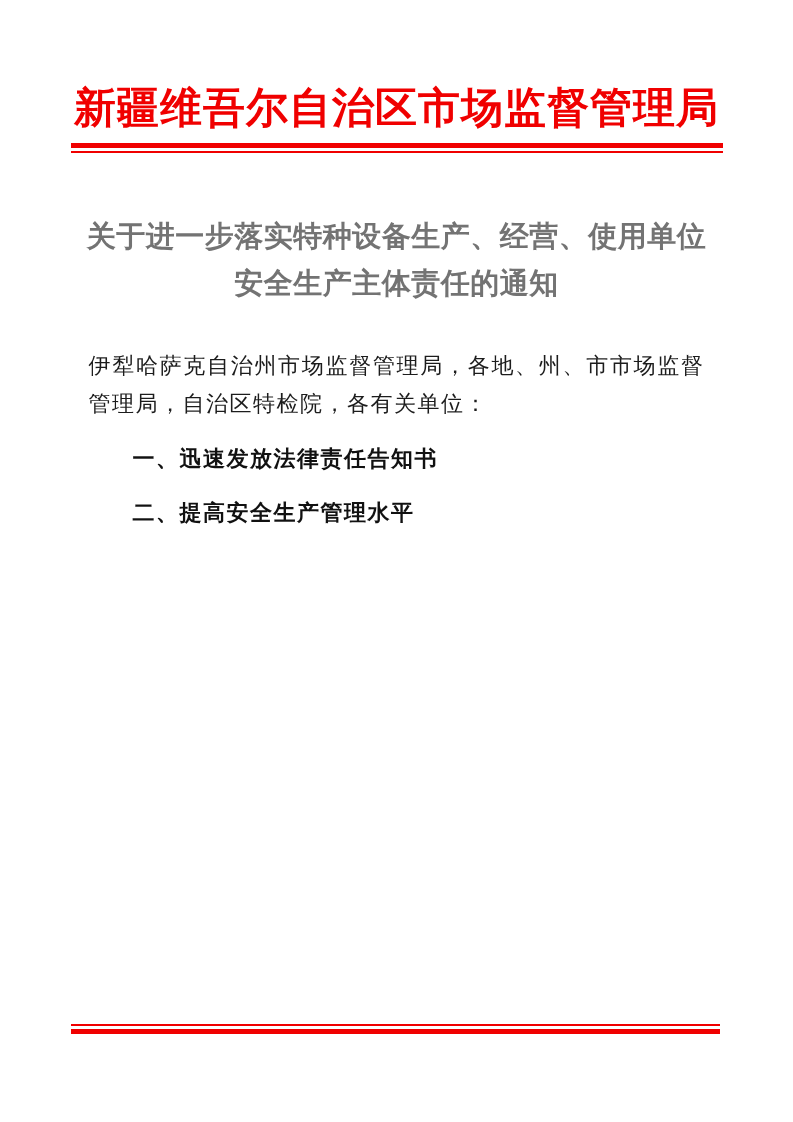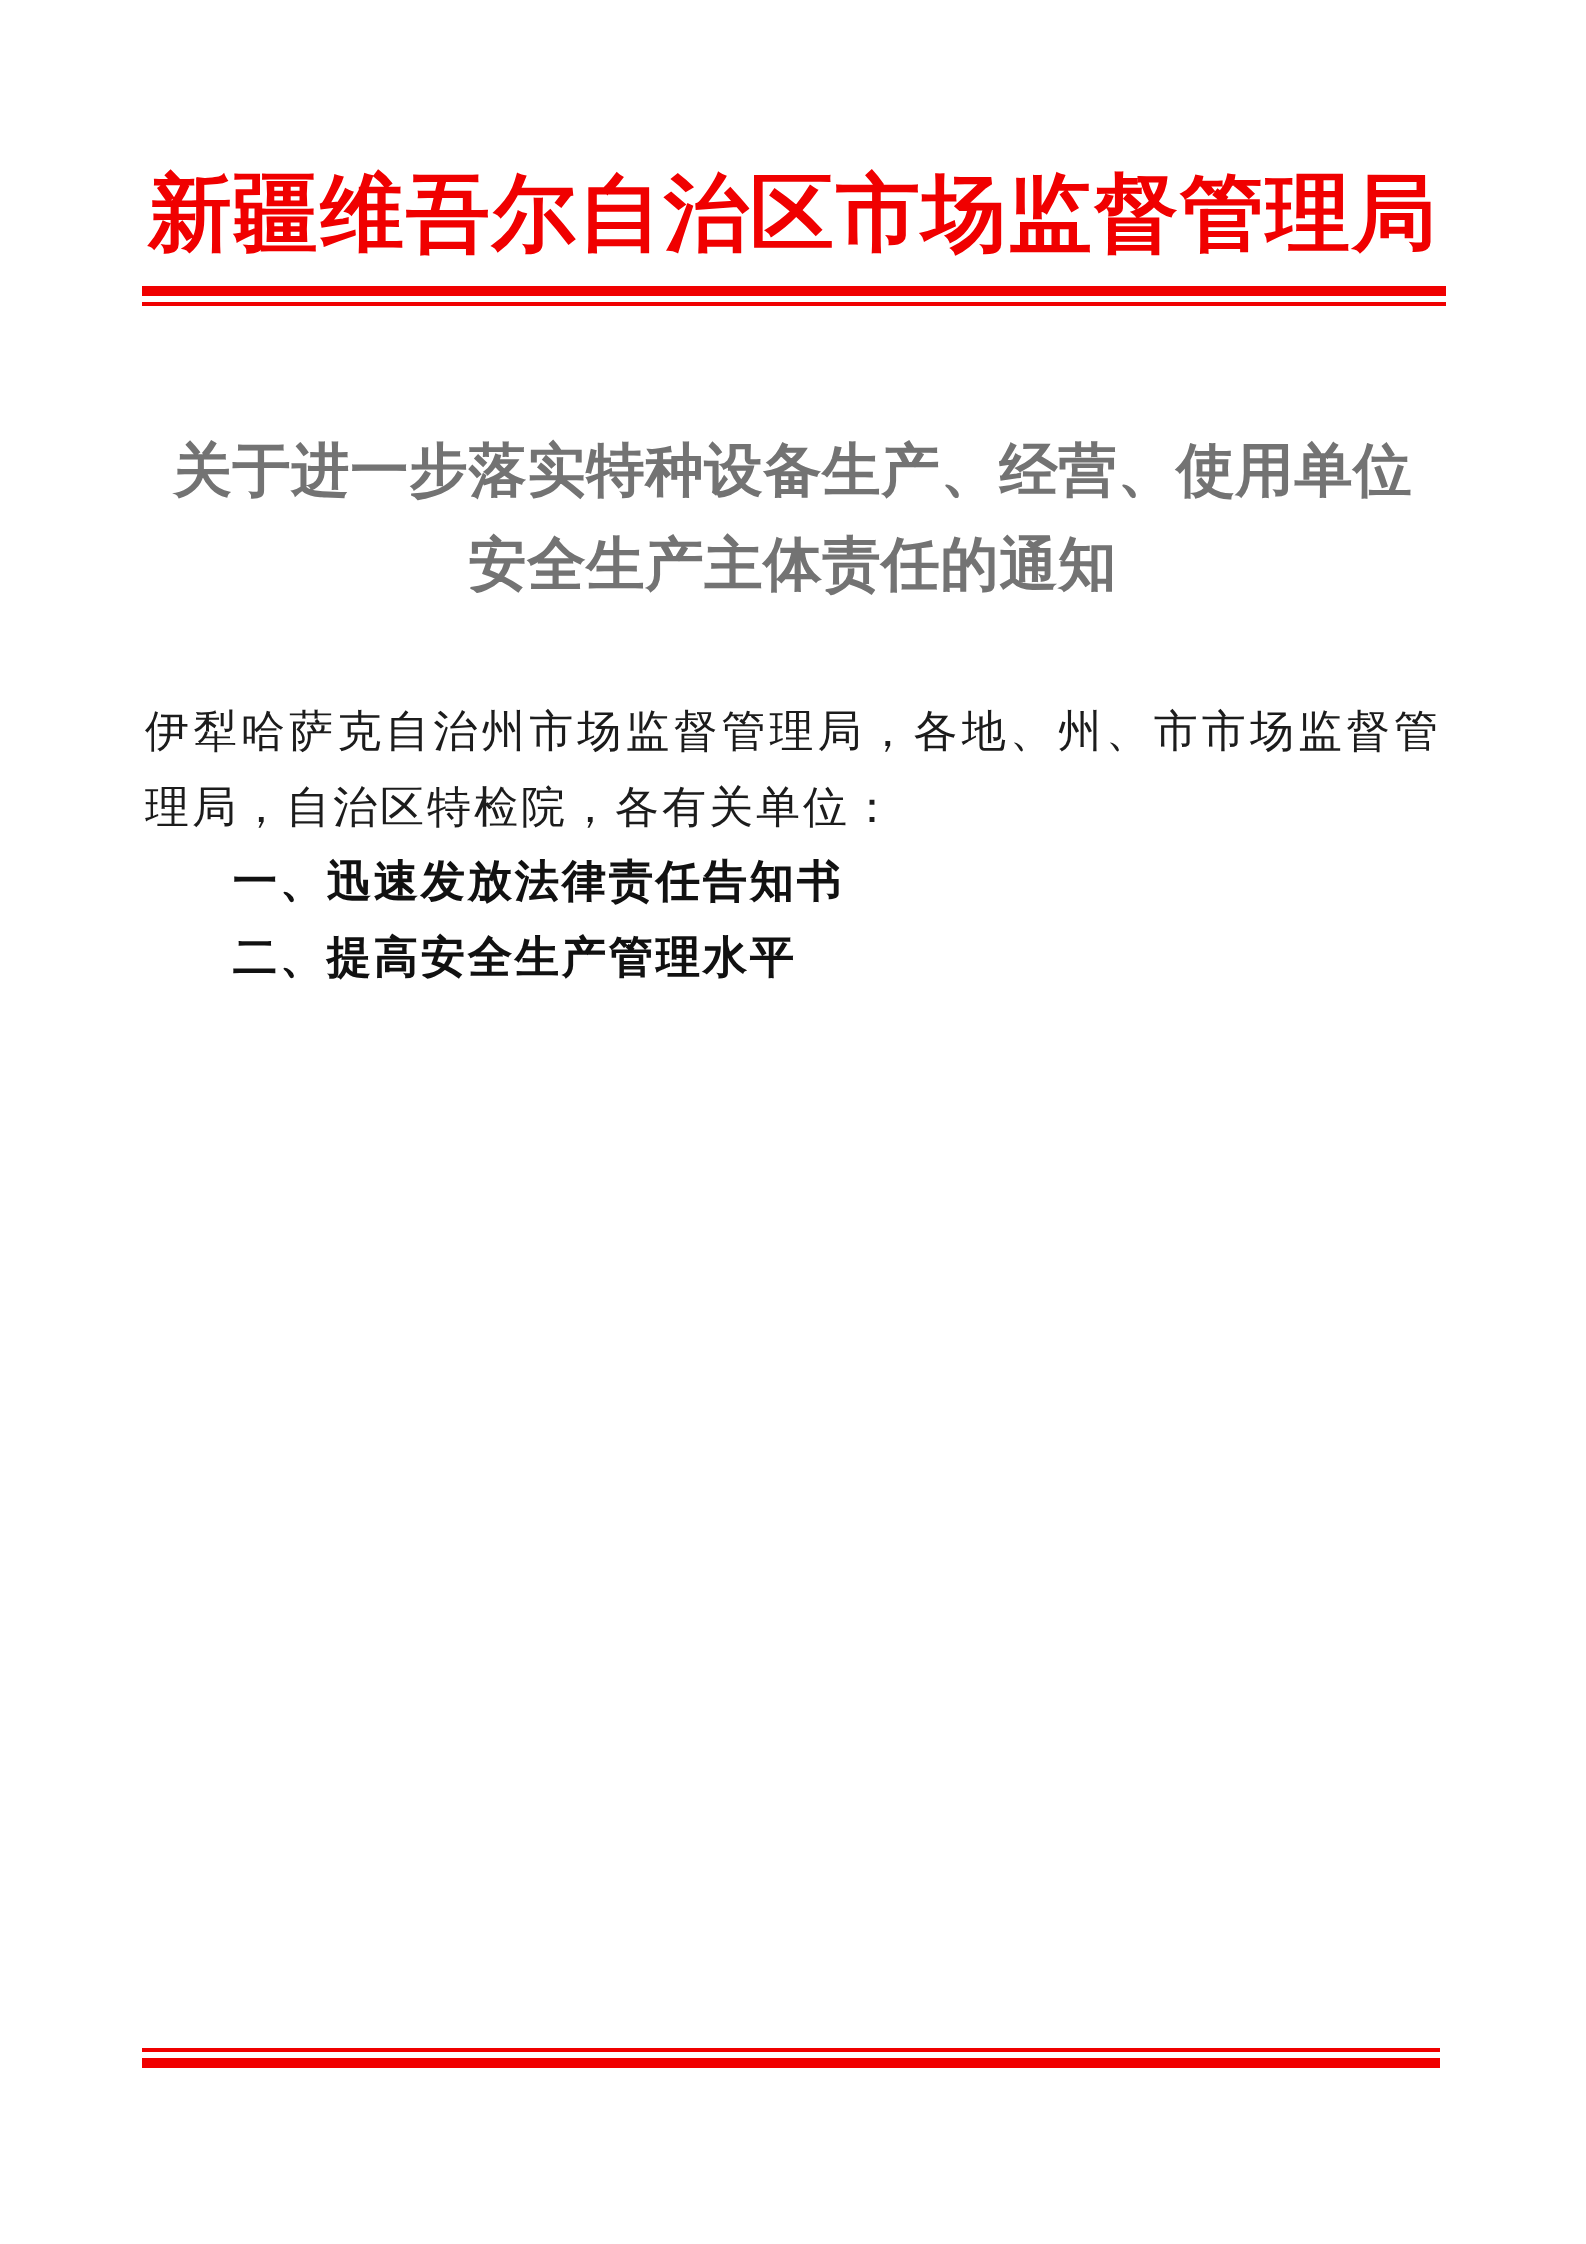--- a/index.html
+++ b/index.html
@@ -47,24 +47,24 @@
   .body-text {
     width: 648px;
     margin: 40px auto 0 auto;
     font-size: 22px;
     line-height: 38.5px;
     letter-spacing: 1.5px;
     text-align: justify;
     text-justify: inter-character;
     color: #1c1c1c;
   }
-  .body-text p { margin: 0; }
+  .body-text p { margin: 16px; }
   .indent { text-indent: 2em; }
   .section-heading {
-    font-family: Liberation Mono, monospace;
+    font-family: Liberation Sans, sans-serif;
     font-weight: bold;
     color: #111111;
   }
 
   
   .rule-bottom { position: absolute; left: 71px; top: 1024px; width: 649px; }
   .rule-bottom .rule-thin  { height: 2px; background: var(--accent, #f00000); margin-bottom: 3px; }
   .rule-bottom .rule-thick { height: 5px; background: var(--accent, #f00000); }
 </style>
 </head>

